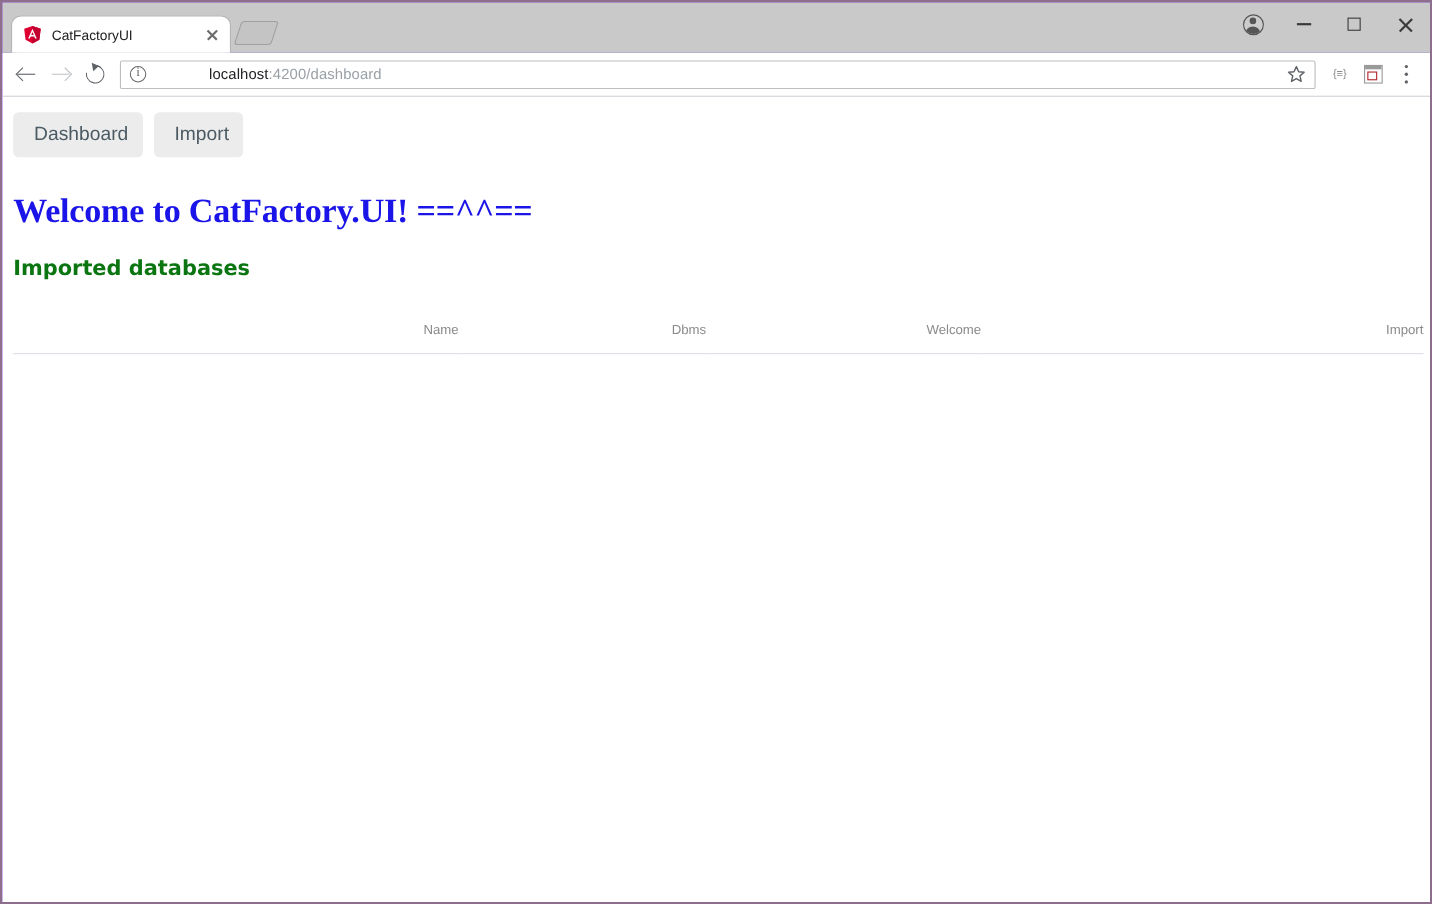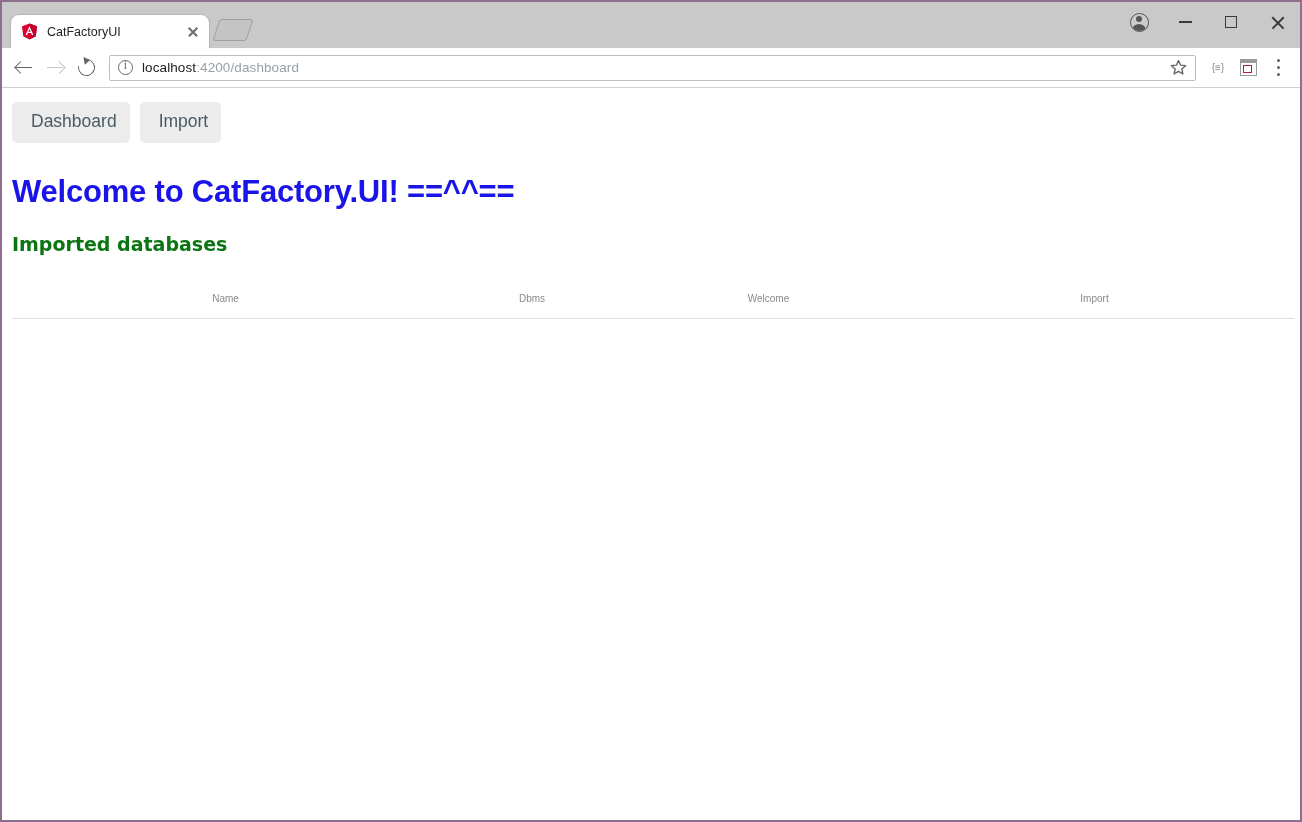--- a/index.html
+++ b/index.html
@@ -209,20 +209,21 @@
     position: absolute; left: 0; right: 0; top: -2.6px;
     text-align: center;
     font-family: "Liberation Serif", serif;
     font-size: 12px; color: #6a6a6a;
   }
   .url-text {
     font-size: 13.5px;
     color: #9aa0a6;
     white-space: nowrap;
     letter-spacing: .1px;
+    margin-left: 48px;
   }
   .url-host { color: #202124; }
   .star-icon {
     width: 17px; height: 17px;
     margin-left: auto;
     flex: 0 0 17px;
     position: relative;
   }
   .star-icon svg { display: block; }
 
@@ -286,40 +287,40 @@
     text-decoration: none;
     font-family: "Liberation Sans", sans-serif;
   }
   .welcome-title {
     margin: 32px 0 0 10px;
     color: #1a14e8;
     font-size: 31px;
     font-weight: bold;
     letter-spacing: -0.2px;
     line-height: 1.1;
-    font-family: Liberation Sans, sans-serif;
+    font-family: Liberation Serif, serif;
   }
   .section-title {
     margin: 25px 0 0 10px;
     color: #0b7512;
     font-size: 19px;
     font-weight: bold;
     line-height: 1.1;
     font-family: "DejaVu Sans", sans-serif;
   }
 
   .db-table {
     margin: 39px 10px 0 10px;
     width: 1282px;
     border-collapse: collapse;
     table-layout: fixed;
   }
   .db-table th {
-    text-align: center;
-    font-size: 10px;
+    text-align: right;
+    font-size: 12px;
     font-weight: normal;
     color: #8a8a8a;
     padding: 0 0 14px 0;
     border-bottom: 1px solid #e3dce6;
     font-family: "Liberation Sans", sans-serif;
   }
   .db-table th.c-name   { width: 405px; padding-left: 22px; }
   .db-table th.c-dbms   { width: 225px; padding-left: 5px; }
   .db-table th.c-tables { width: 250px; padding-left: 3px; }
   .db-table th.c-views  { width: 402px; padding-left: 3px; }

